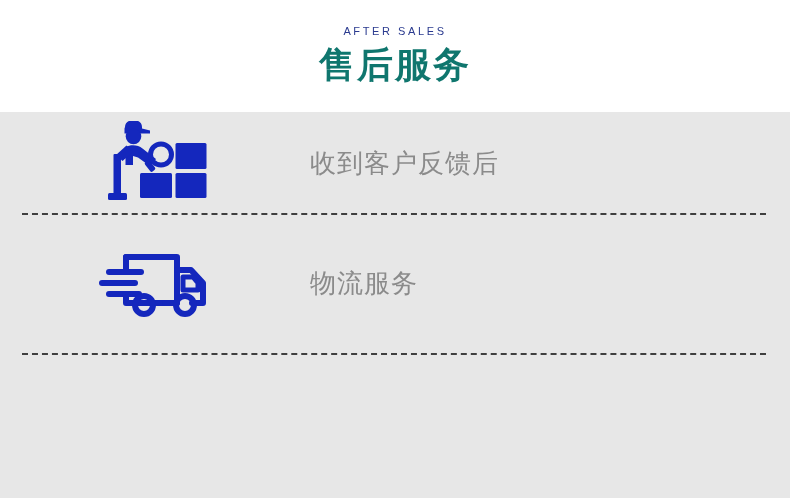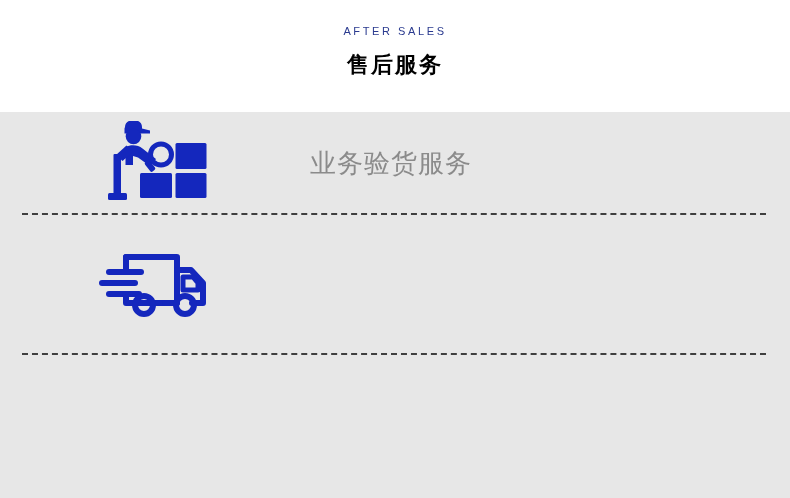--- a/index.html
+++ b/index.html
@@ -38,23 +38,23 @@
   .eyebrow {
     font-size: 11px;
     letter-spacing: 2.6px;
     color: #2a3a8f;
     font-weight: 400;
     line-height: 14px;
     text-align: center;
   }
   .title {
     margin-top: 6px;
-    font-size: 22px;
+    font-size: 36px;
     font-weight: bold;
-    color: #000000;
+    color: #0f766e;
     letter-spacing: 2px;
     line-height: 42px;
     text-align: center;
     font-family: "DejaVu Sans", "Liberation Sans", sans-serif;
   }
 
   
   .panel {
     position: absolute;
     left: 0;
@@ -147,21 +147,21 @@
               <rect x="72.5" y="22" width="31" height="26" rx="1.5"></rect>
 
               <rect x="37" y="52" width="32" height="25" rx="1.5"></rect>
 
               <rect x="72.5" y="52" width="31" height="25" rx="1.5"></rect>
             </g>
           </svg>
         </span>
       </div>
       <div class="label-cell">
-        <div class="label">业务验货服务</div>
+        <div class="label">收到客户反馈后</div>
       </div>
     </div>
 
     <div class="row row-2">
       <div class="icon-cell">
         <span>
           <svg class="icon-svg" width="112" height="68" viewBox="0 0 112 68" xmlns="http://www.w3.org/2000/svg">
             <g fill="none" stroke="#1427bd" stroke-width="6" stroke-linecap="round" stroke-linejoin="round">
 
               <path d="M27 8 L78 8 L78 54 L34 54"></path>
@@ -178,20 +178,23 @@
               <path d="M10 45 L40 45"></path>
             </g>
             <g fill="none" stroke="#1427bd" stroke-width="6">
 
               <circle cx="45" cy="56" r="9"></circle>
               <circle cx="86" cy="56" r="9"></circle>
             </g>
           </svg>
         </span>
       </div>
+      <div class="label-cell">
+        <div class="label">物流服务</div>
+      </div>
     </div>
 
 
     <div class="divider divider-1"></div>
     <div class="divider divider-2"></div>
 
   </div>
 </div>
 
 </body></html>

